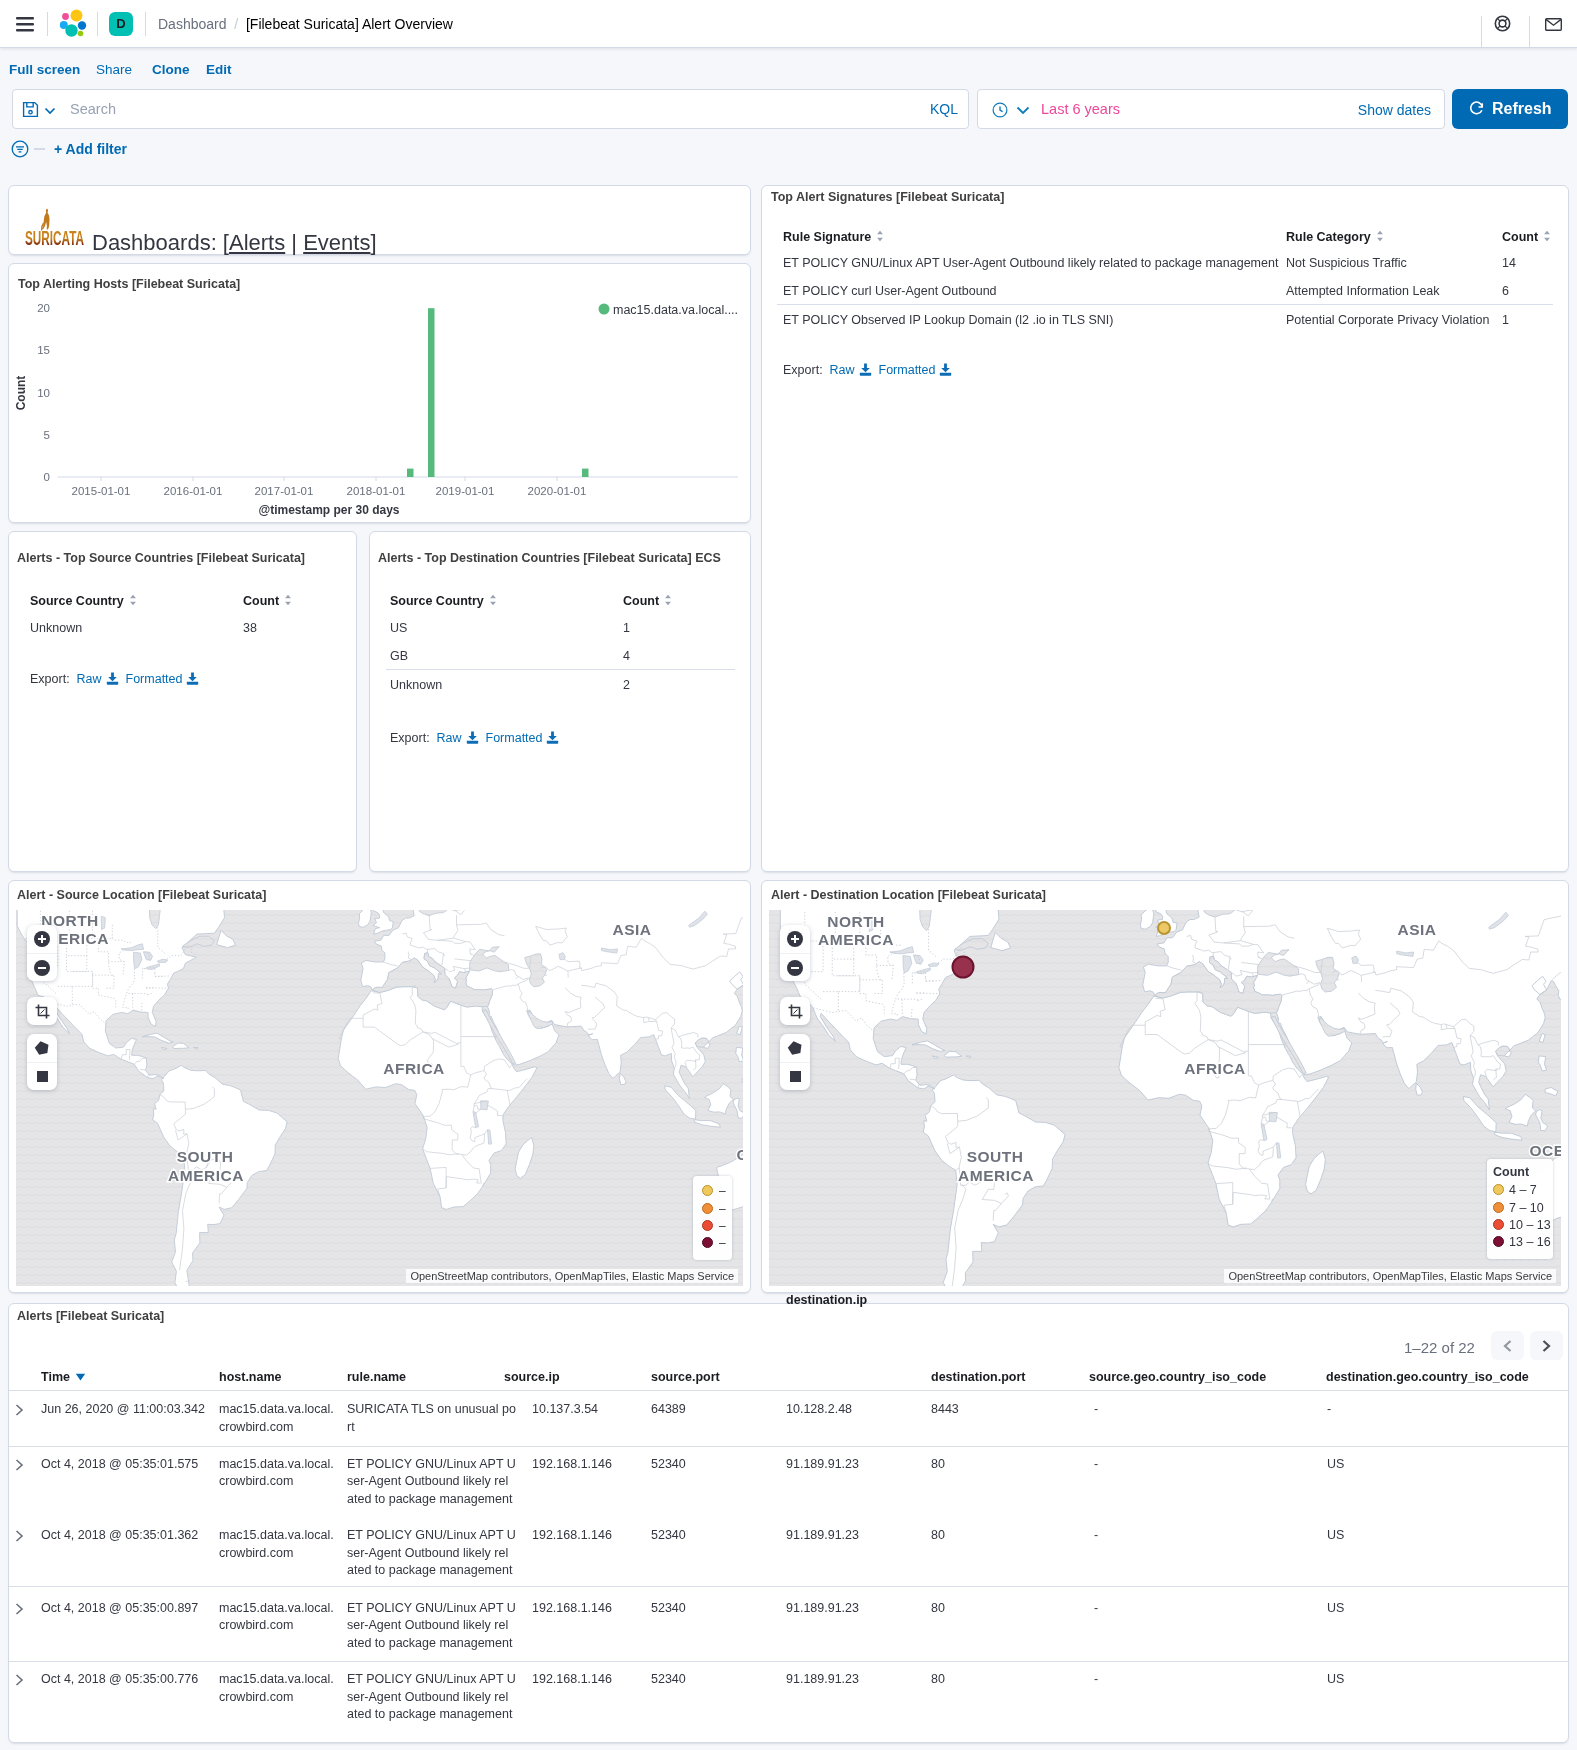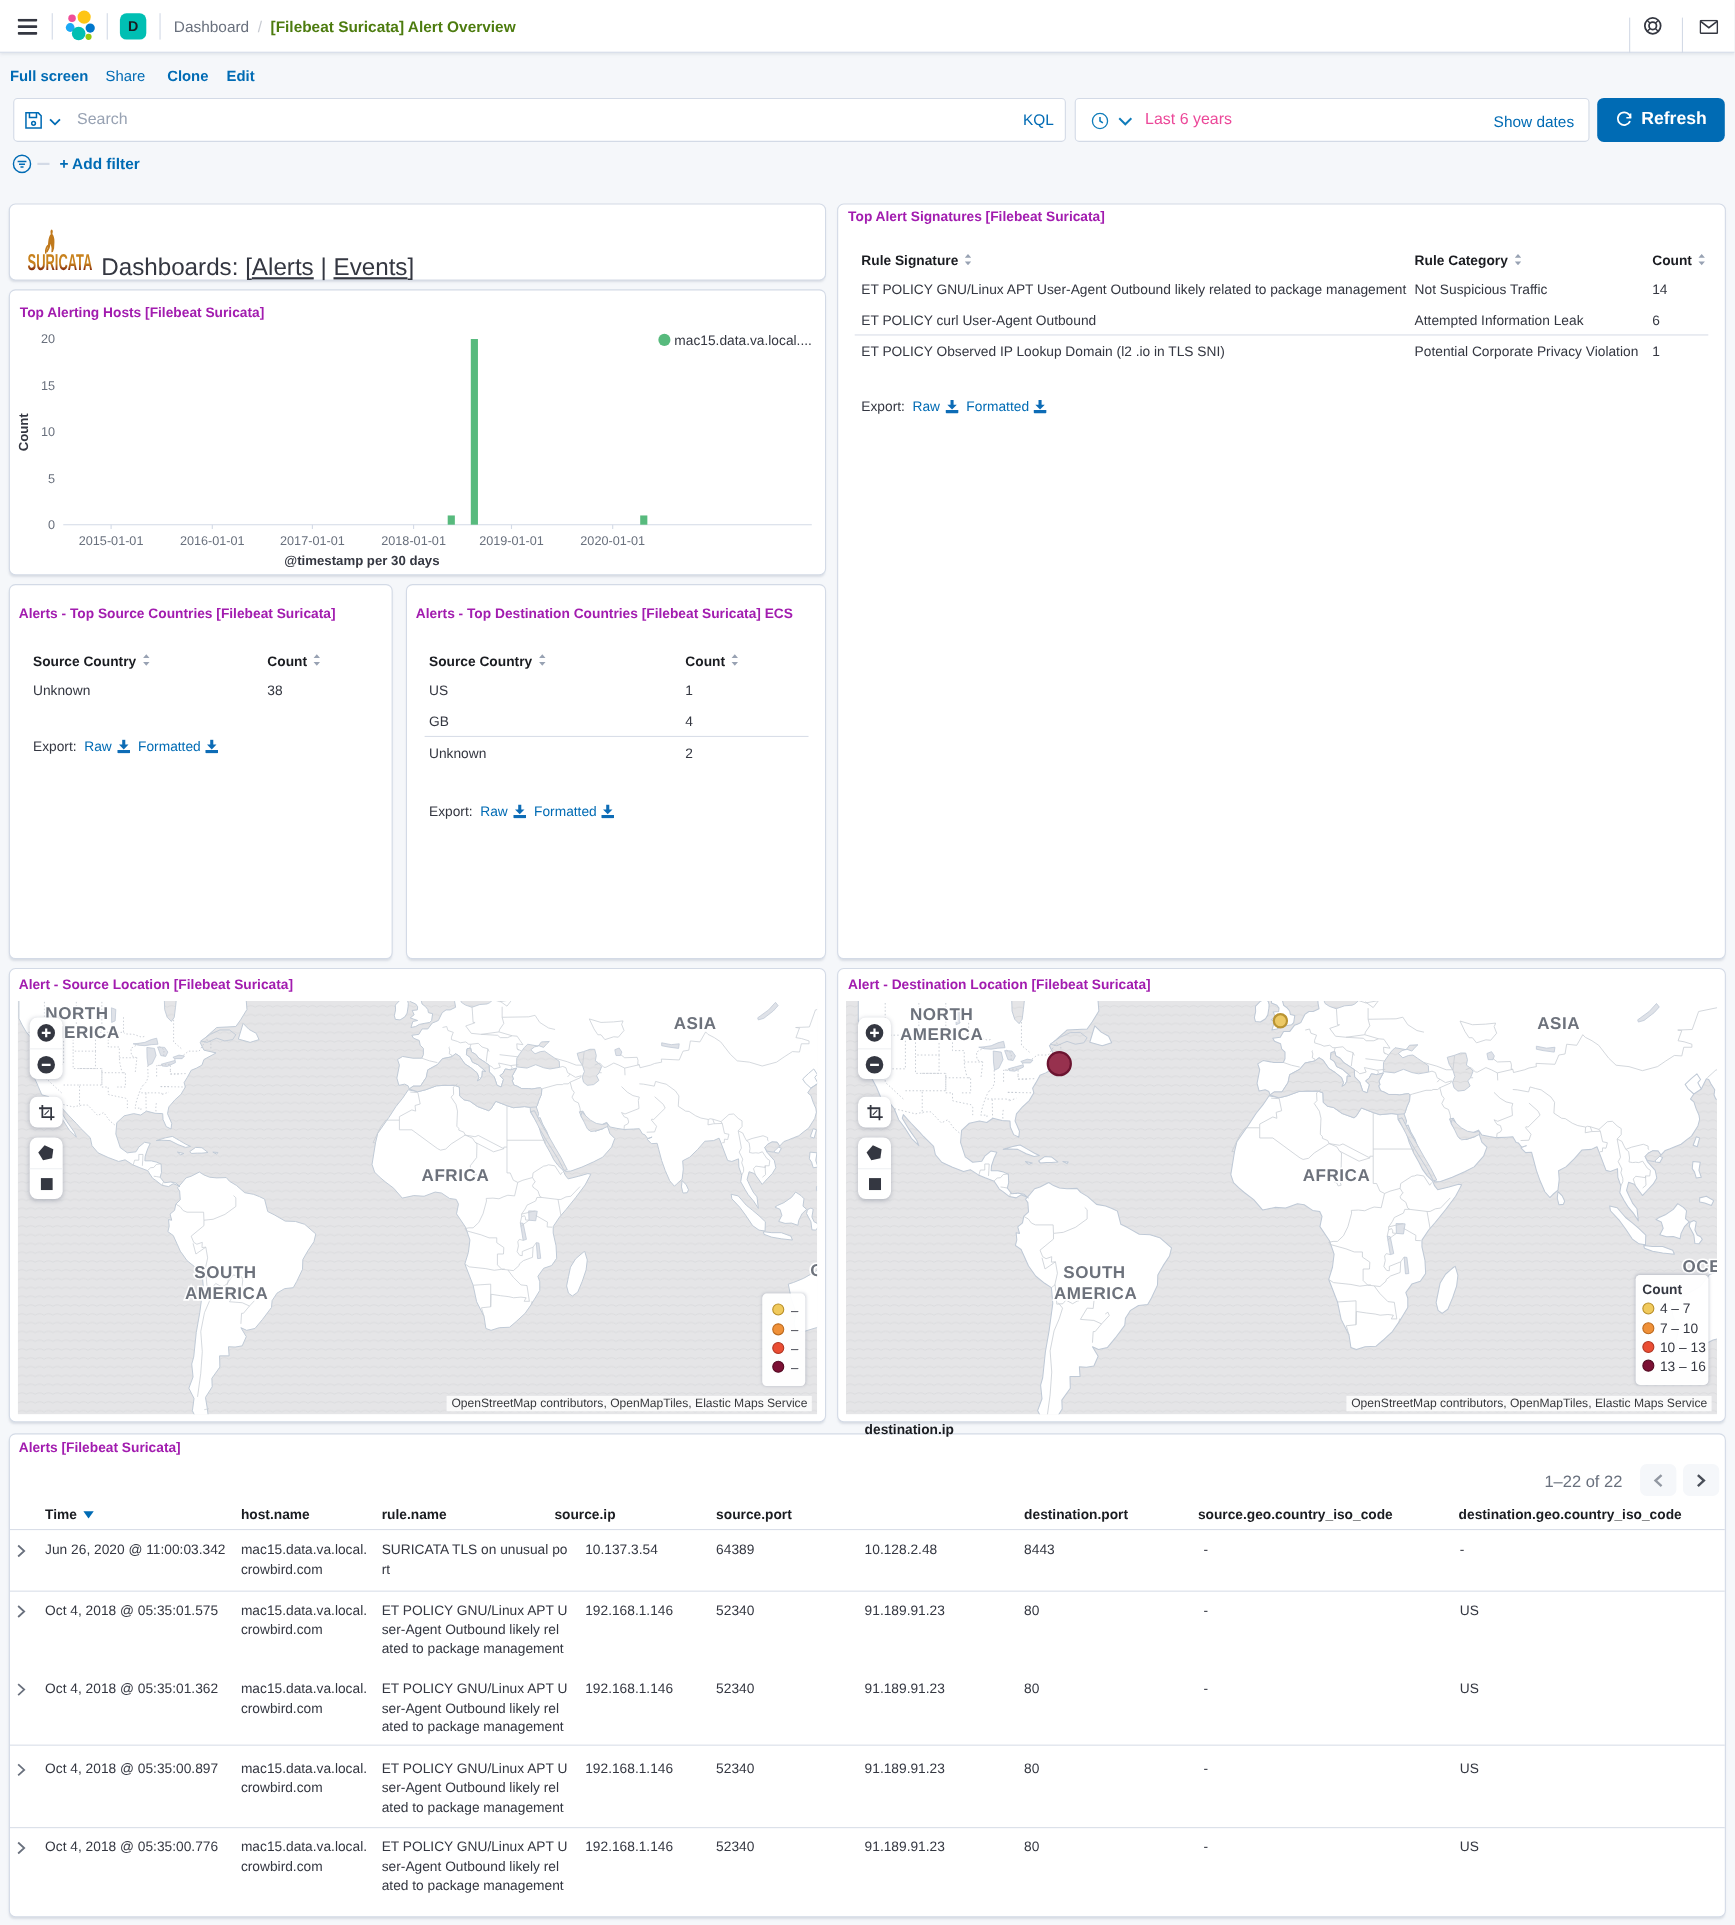--- a/index.html
+++ b/index.html
@@ -1,18 +1,18 @@
 <!DOCTYPE html>
 <html><head><meta charset="utf-8"><title>[Filebeat Suricata] Alert Overview - Kibana</title>
 <style>
 *{box-sizing:border-box;margin:0;padding:0}
 html,body{width:1577px;height:1750px;background:#f5f7fa;font-family:"Liberation Sans",sans-serif;position:relative;overflow:hidden}
 .abs{position:absolute}
 .panel{position:absolute;background:#fff;border:1px solid #d3dae6;border-radius:6px;box-shadow:0 2px 2px -1px rgba(152,162,179,.3)}
-.ptitle{position:absolute;font-size:12.5px;font-weight:bold;color:#a21caf;white-space:nowrap}
+.ptitle{position:absolute;font-size:12.5px;font-weight:bold;color:#404040;white-space:nowrap}
 .blue{color:#006bb4}
 .hsep{position:absolute;height:1px;background:#d9dee8}
 .thead{position:absolute;font-size:12.5px;font-weight:bold;color:#1a1c21;white-space:nowrap}
 .tcell{position:absolute;font-size:12.5px;color:#343741;white-space:nowrap}
 .sorticon{display:inline-block;width:10px;height:12px;vertical-align:-1px;margin-left:4px}
 .dl{display:inline-block;width:13px;height:13px;vertical-align:-2px;margin-left:4px}
 .mapbtn{position:absolute;width:30px;background:#fff;border-radius:7px;box-shadow:0 1px 4px rgba(100,110,130,.35);left:11px}
 .mapbtn .ic{width:30px;height:28px;display:flex;align-items:center;justify-content:center}
 .leg{position:absolute;background:rgba(255,255,255,.95);border-radius:4px;box-shadow:0 0 3px rgba(120,130,150,.4)}
 .attr{position:absolute;font-size:11px;color:#38393d;background:rgba(255,255,255,.8);padding:1px 4px;white-space:nowrap}
@@ -30,21 +30,21 @@
     <circle cx="7.5" cy="7.5" r="3.4" fill="#f04e98"></circle>
     <circle cx="18.5" cy="6.5" r="6" fill="#fec514"></circle>
     <circle cx="5.8" cy="16" r="4" fill="#1ba9f5"></circle>
     <circle cx="13.5" cy="21.5" r="6.2" fill="#00bfb3"></circle>
     <circle cx="24" cy="16.5" r="4.2" fill="#0077cc"></circle>
     <circle cx="22.5" cy="24.5" r="2.8" fill="#93c90e"></circle>
   </svg>
   <div class="abs" style="left:97px;top:12px;width:1px;height:24px;background:#d3dae6"></div>
   <div class="abs" style="left:109px;top:12px;width:24px;height:24px;background:#00bfb3;border-radius:6px;color:#1a1c21;font-weight:bold;font-size:13px;text-align:center;line-height:24px">D</div>
   <div class="abs" style="left:145px;top:12px;width:1px;height:24px;background:#d3dae6"></div>
-  <div class="abs" style="left:158px;top:16px;font-size:14px;color:#69707d">Dashboard&nbsp;&nbsp;<span style="color:#c6cad1">/</span>&nbsp;&nbsp;<span style="color:#4d7c0f;font-weight:bold">[Filebeat Suricata] Alert Overview</span></div>
+  <div class="abs" style="left:158px;top:16px;font-size:14px;color:#69707d">Dashboard&nbsp;&nbsp;<span style="color:#c6cad1">/</span>&nbsp;&nbsp;<span style="color:#000000;font-weight:normal">[Filebeat Suricata] Alert Overview</span></div>
   <div class="abs" style="left:1481px;top:16px;width:1px;height:32px;background:#d3dae6"></div>
   <svg class="abs" style="left:1494px;top:15px" width="17" height="17" viewBox="0 0 17 17" fill="none" stroke="#343741" stroke-width="1.6">
     <circle cx="8.5" cy="8.5" r="7.2"></circle>
       <circle cx="8.5" cy="8.5" r="3.4"></circle>
     <path d="M3.6 3.6 L6.1 6.1 M13.4 3.6 L10.9 6.1 M3.6 13.4 L6.1 10.9 M13.4 13.4 L10.9 10.9" stroke-width="1.3"></path>
   </svg>
   <div class="abs" style="left:1529px;top:16px;width:1px;height:32px;background:#d3dae6"></div>
   <svg class="abs" style="left:1545px;top:18px" width="17" height="13" viewBox="0 0 17 13" fill="none" stroke="#343741" stroke-width="1.4">
     <rect x="0.7" y="0.7" width="15.6" height="11.6" rx="1"></rect>
       <path d="M1 1.4 L8.5 7.2 L16 1.4"></path>

